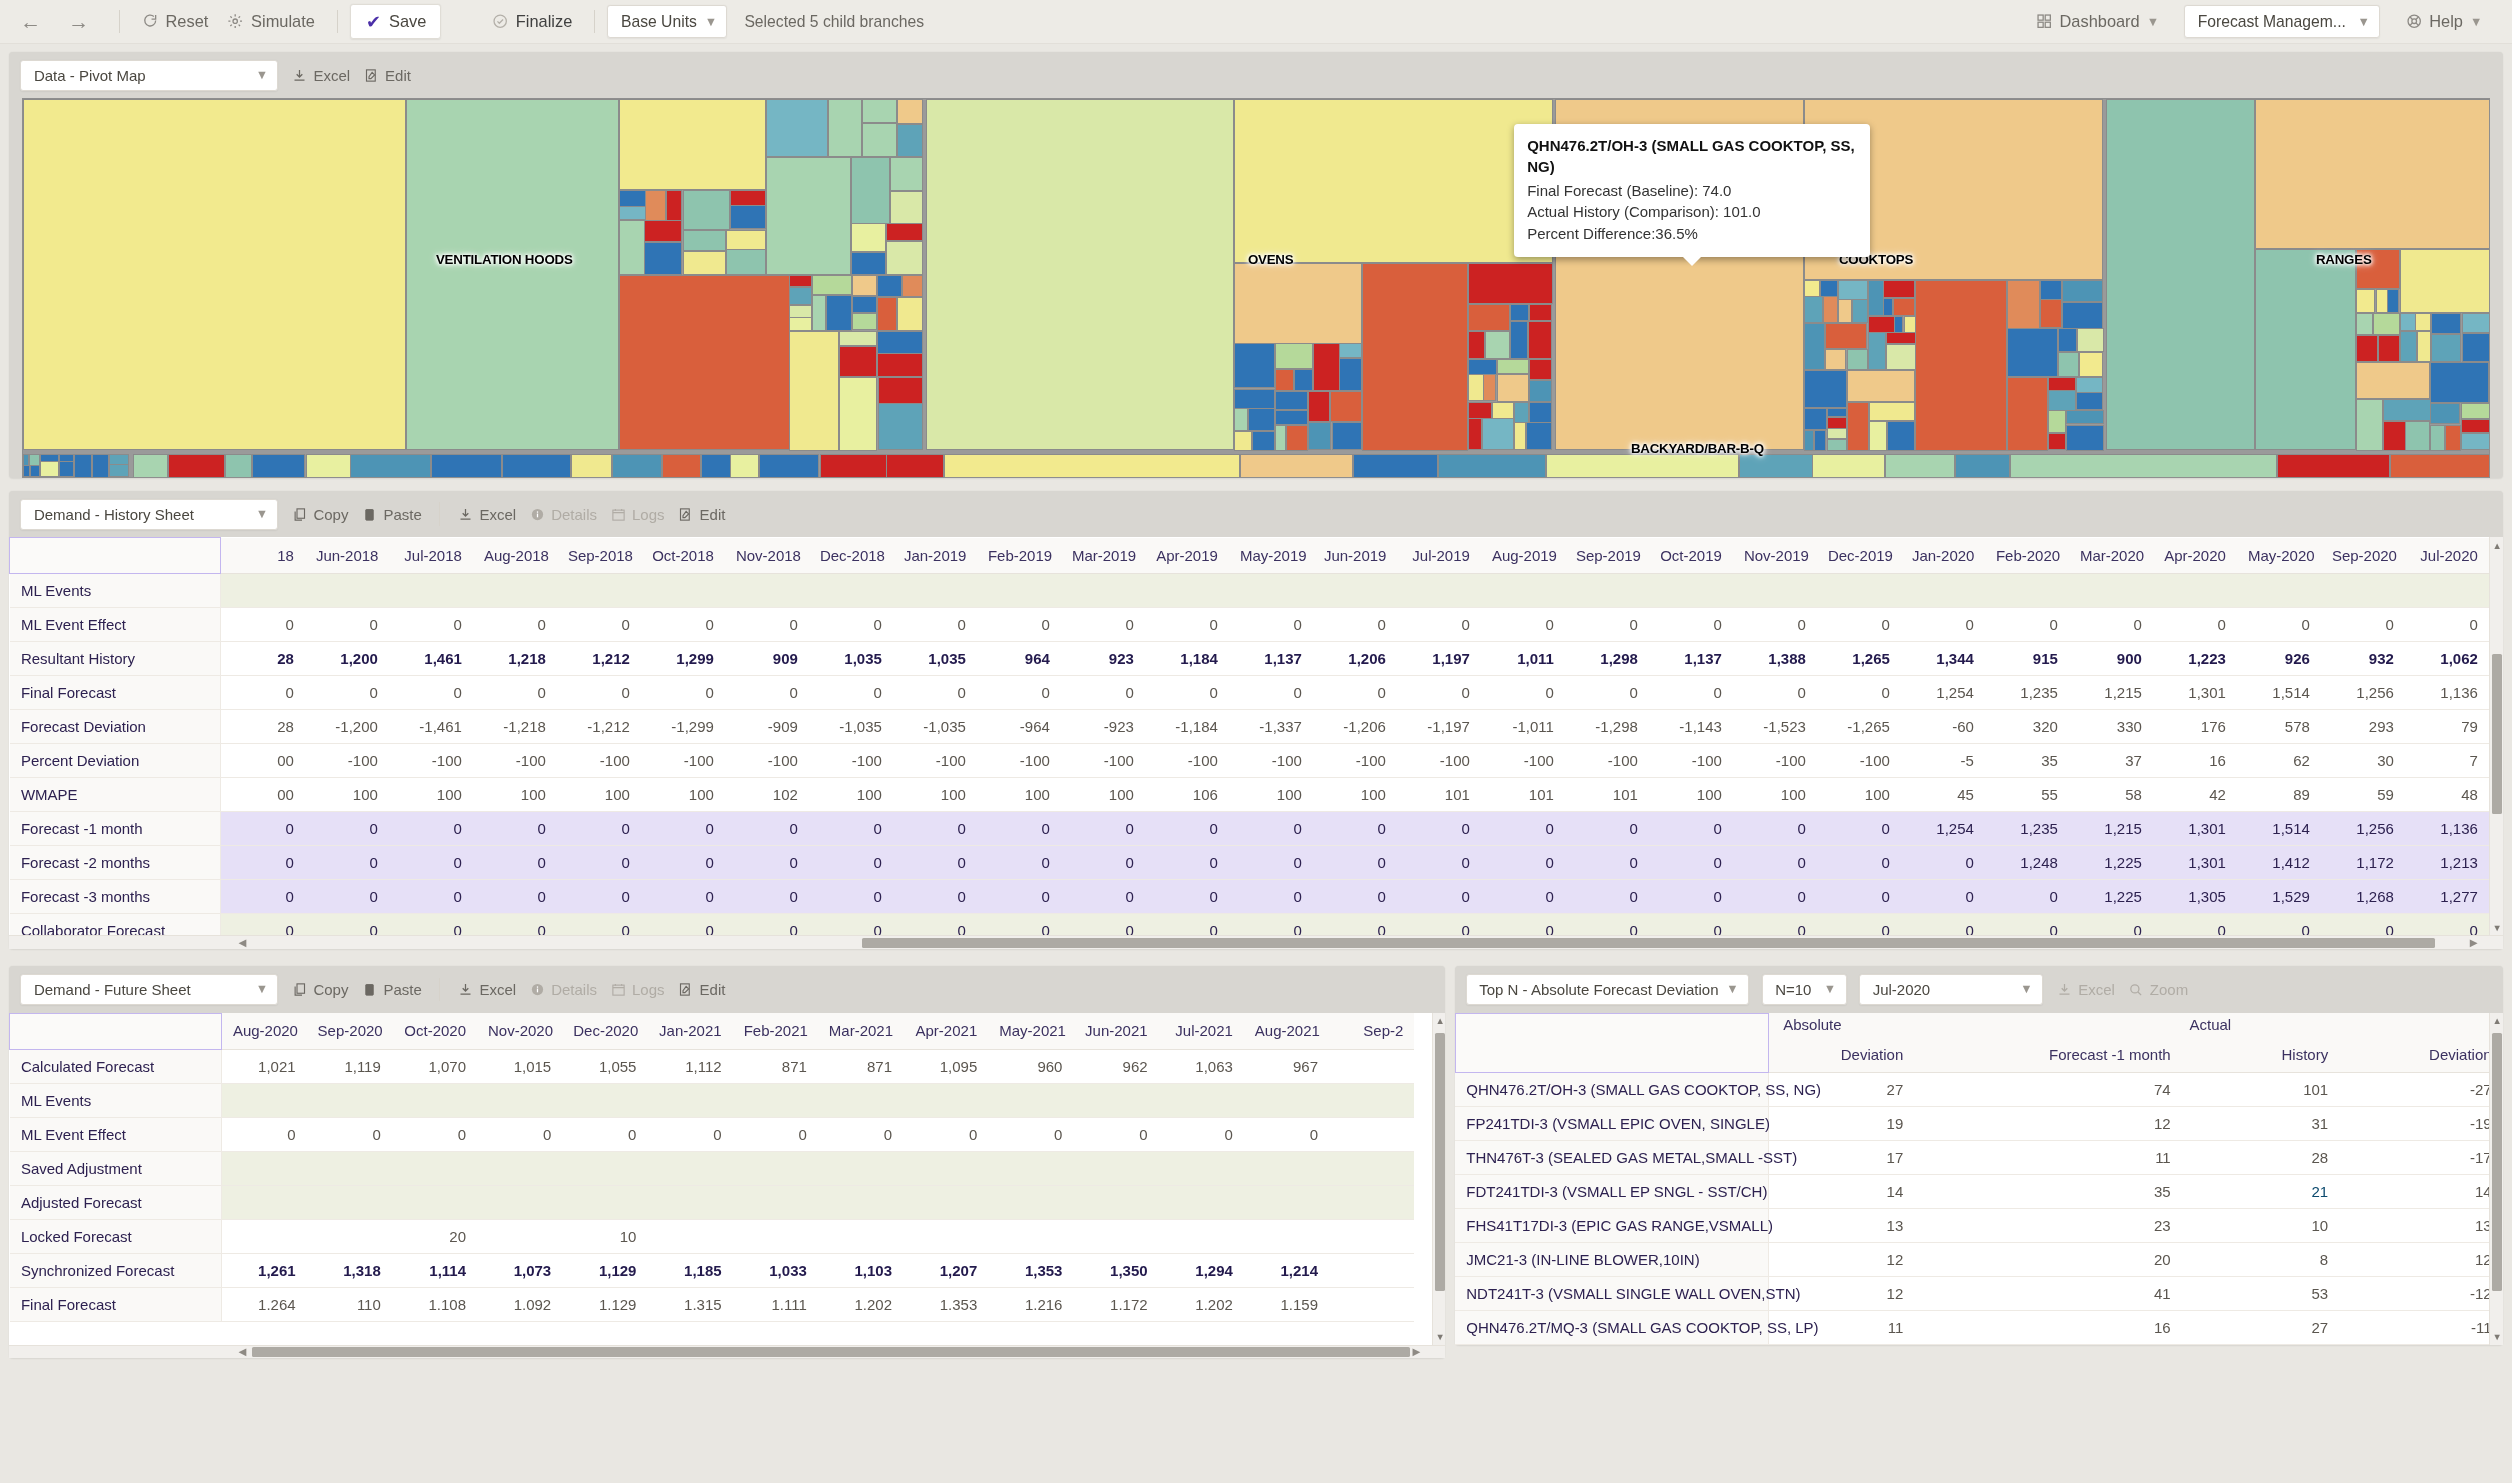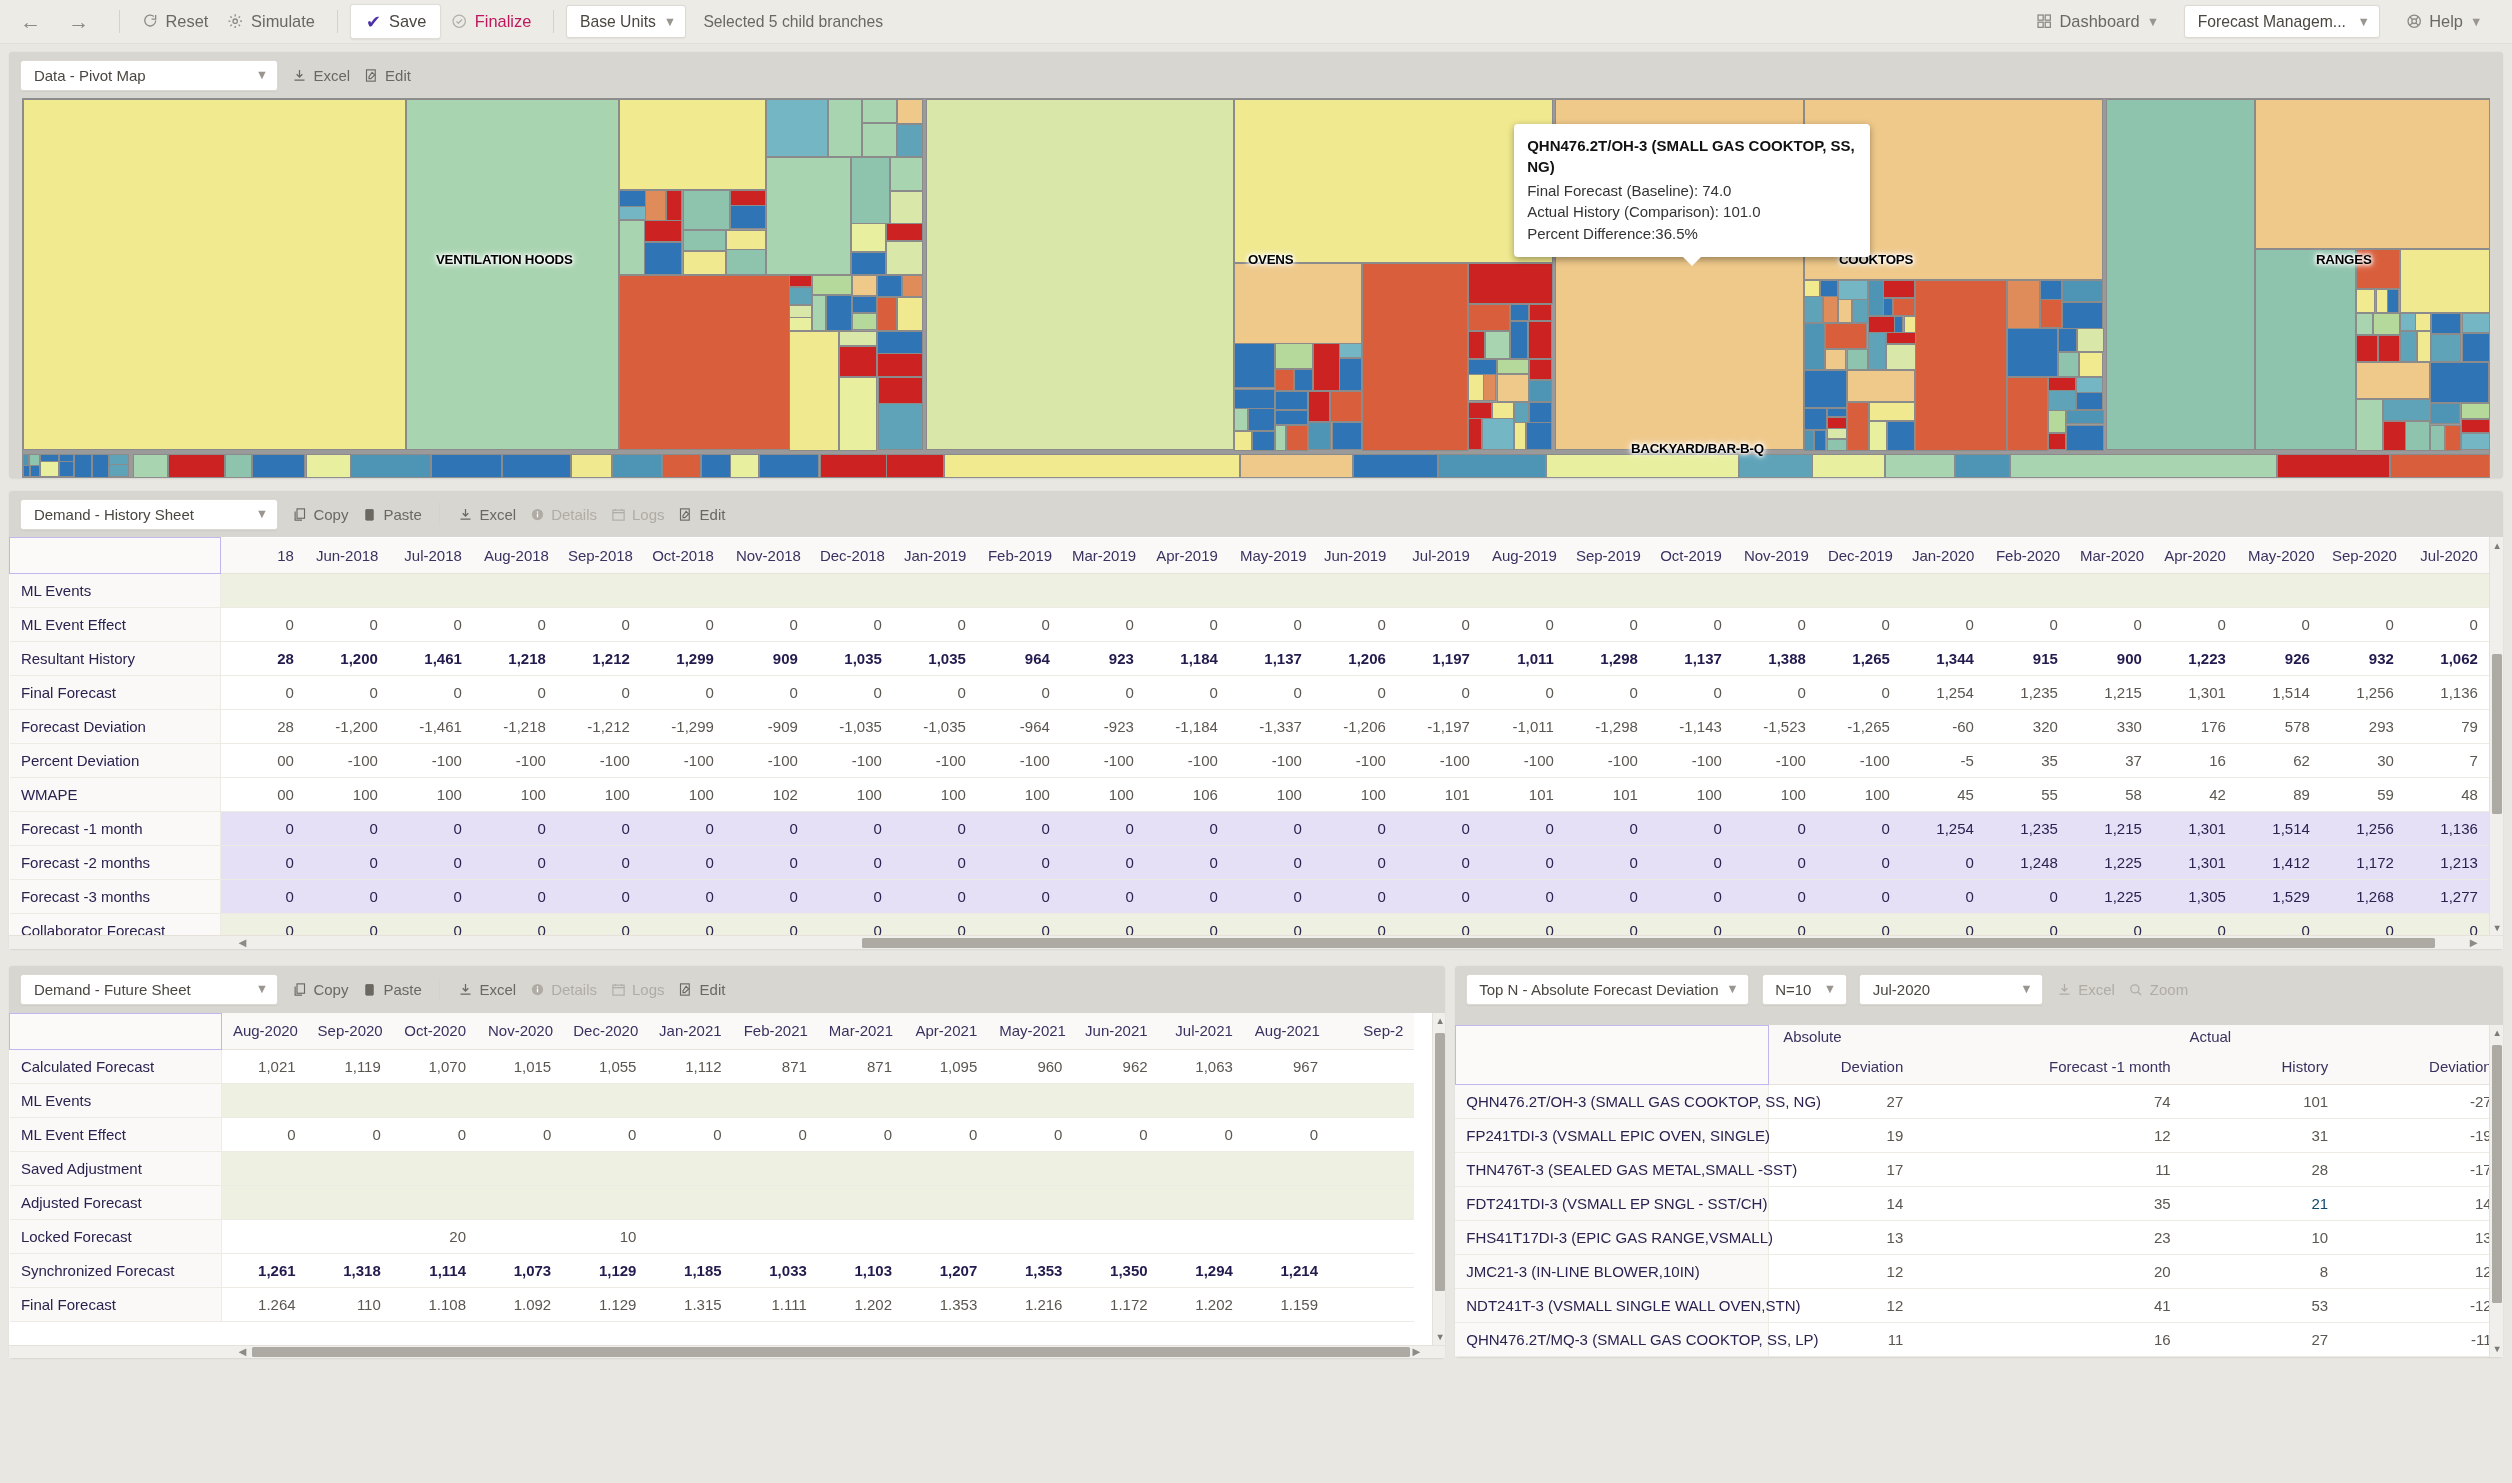--- a/index.html
+++ b/index.html
@@ -21,21 +21,21 @@
   }
   .tb-nav { display:flex; align-items:center; gap: 27px; padding-right: 17px; }
   .tb-arrow { font-size: 21px; color: #8d8a85; cursor: pointer; line-height: 1; }
   .vdiv { width:0.8px; height:23.5px; background:#d6d2ca; margin: 0 12.5px; }
   .tb-btn {
     display:flex; align-items:center; gap: 7px;
     font-size: 16.4px; color: #6b6862;
     padding: 5.5px 9.4px; border-radius: 3.1px; cursor:pointer;
     white-space: nowrap;
   }
-  .tb-btn.disabled { color:#be185d; }
+  .tb-btn.disabled { color:#404040;margin-left:41px; }
   .tb-btn.save {
     background:#fff; border:0.8px solid #e0ddd6;
     color:#4a4740; box-shadow: 0 0.8px 1.6px rgba(0,0,0,.07);
     padding: 7px 14px;
   }
   .tb-btn.save .glyph { color:#4b2fa8; font-size:18px; }
   .ic { display:inline-flex; width:17px; height:17px; align-items:center; justify-content:center; }
   .select-box {
     background:#fff; border:0.8px solid #ddd9d2; border-radius:3.1px;
     height: 33px; display:flex; align-items:center;
@@ -1210,21 +1210,21 @@
         <span class="ic">
           <svg width="15" height="15" viewBox="0 0 24 24" fill="none" stroke="#b0aca5" stroke-width="2">
             <circle cx="11" cy="11" r="6.5"></circle>
               <path d="M16 16l5 5"></path>
             </svg>
           </span>
         <span>Zoom</span>
       </div>
     </div>
 
-    <div class="grid-outer" style="height:332px;margin-top:12px;">
+    <div class="grid-outer" style="height:332px;">
       <table class="grid topn-table" id="topn-table" style="width:100%;">
           <thead>
             <tr>
               <th class="first grp" rowspan="2"></th>
               <th class="grp" style="width:98px;text-align:left;padding-left:14px">Absolute</th>
               <th class="grp" style="width:180px"></th>
               <th class="grp" style="width:106px;text-align:left;padding-left:7.8px">Actual</th>
               <th class="grp" style="width:110px"></th>
             </tr>
             <tr>

